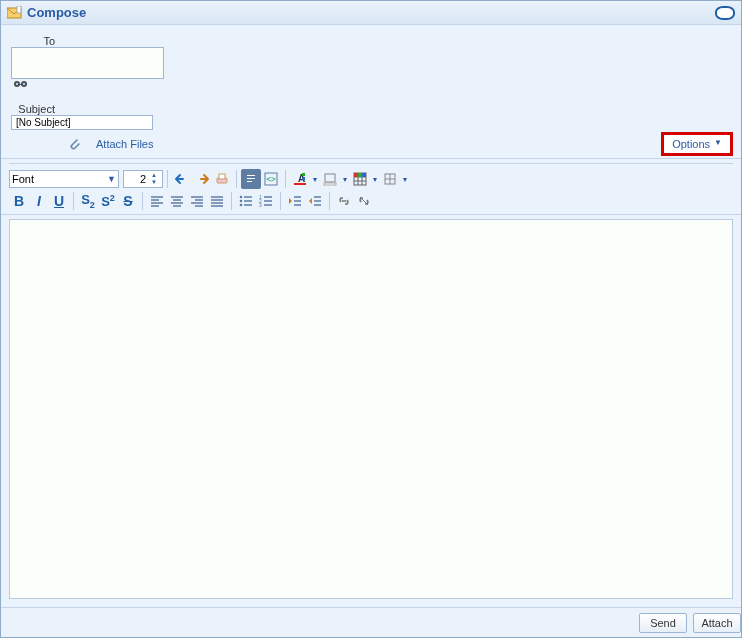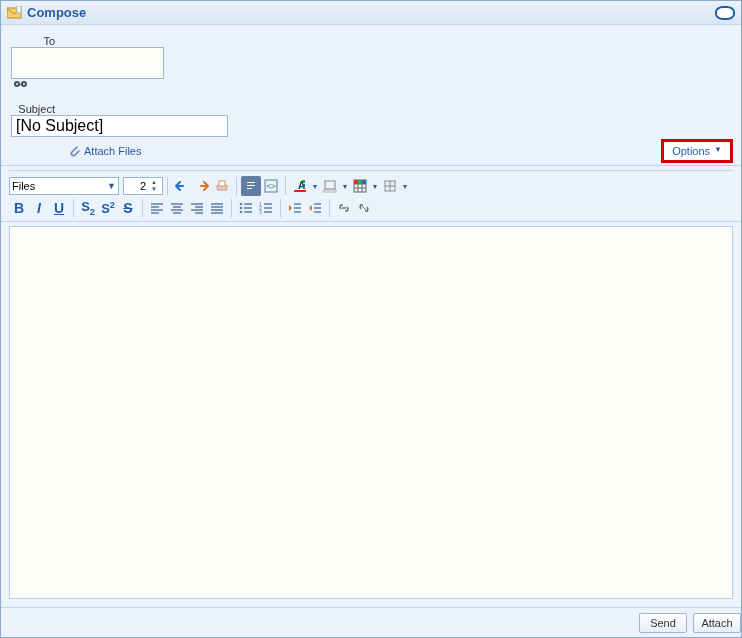--- a/index.html
+++ b/index.html
@@ -60,34 +60,35 @@
     resize: none;
     font-family: inherit;
   }
   .to-right { width: 20px; display:flex; align-items:flex-end; justify-content:center; padding-bottom:2px;}
   .subject-input {
     flex: 1;
     height: 20px;
     border: 1px solid #9cb6d3;
     background: #fff;
     padding: 1px 4px;
-    font-size: 16px;
+    font-size: 10px;
     font-family: inherit;
   }
   .attach-row {
     display: flex;
     align-items: center;
     padding-left: 56px;
     height: 20px;
   }
   .attach-link {
     color: #2a5ca5;
     text-decoration: none;
     display: inline-flex; align-items: center;
     cursor: pointer;
+    gap: 12px;
   }
   .attach-link svg { margin-right: 3px; }
   .attach-row .spacer { flex:1; }
   .options-btn {
     border: 3px solid #d40000;
     background: #fff;
     color: #2a5ca5;
     font-size: 11px;
     padding: 3px 8px;
     cursor: pointer;
@@ -221,21 +222,21 @@
         <span class="tri">▼</span>
       </span>
     </div>
   </div>
 
   <div class="toolbar-wrap">
    <div class="toolbar-rows">
 
     <div class="tb-row">
       <div class="font-select">
-        <span>Files</span>
+        <span>Font</span>
         <span class="arrow">▼</span>
       </div>
       <div class="size-box">
         <input value="2" style="">
         <div class="spin">
               <span>▲</span>
               <span>▼</span>
             </div>
       </div>
       <div class="tb-sep"></div>

